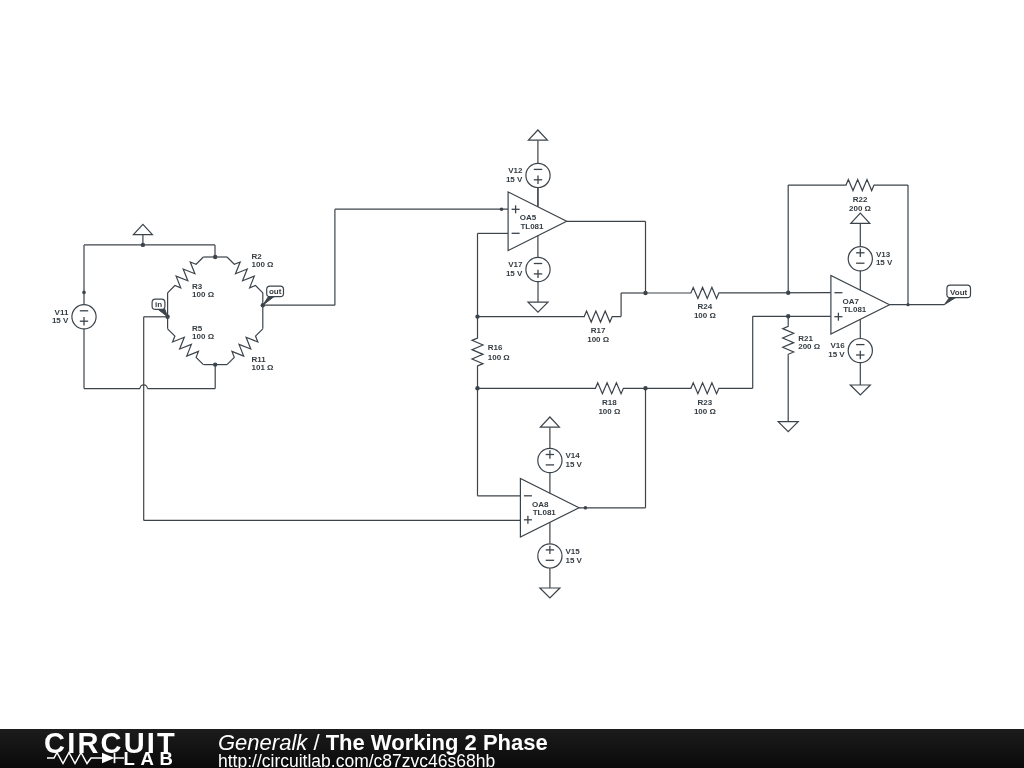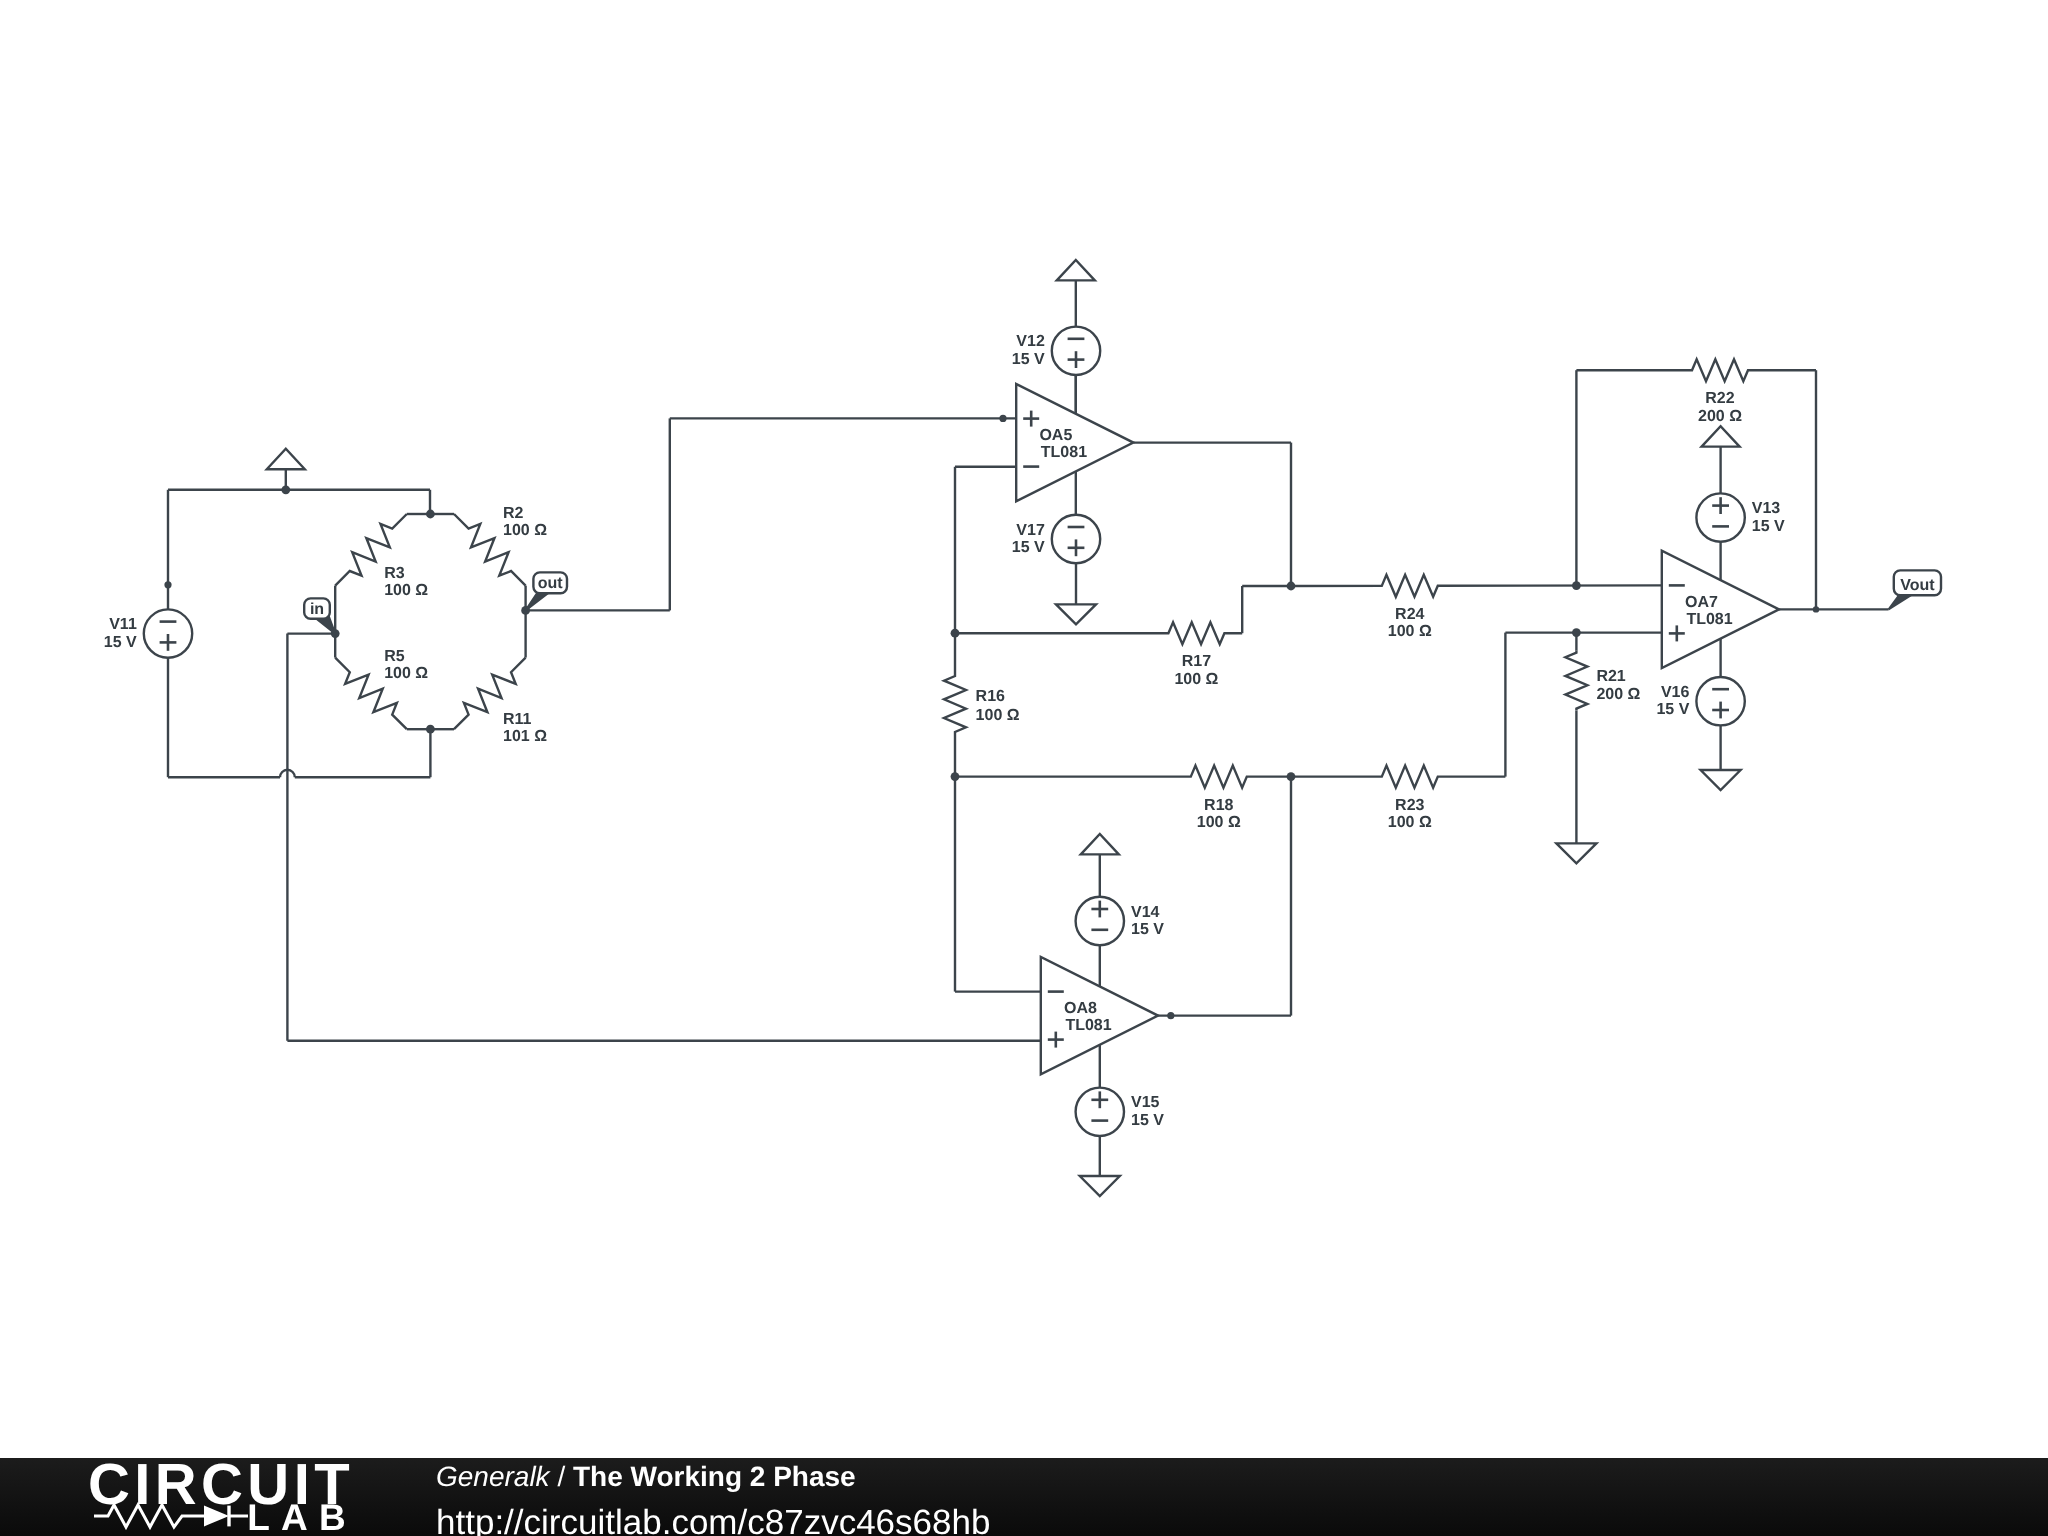--- a/index.html
+++ b/index.html
@@ -5,21 +5,21 @@
   html,body { margin:0; padding:0; }
   body { width:1024px; height:768px; background:#ffffff; position:relative; overflow:hidden;
          font-family:"Liberation Sans", sans-serif; }
   #schem { position:absolute; left:0; top:0; }
   #footer { position:absolute; left:0; top:729px; width:1024px; height:39px;
              background:linear-gradient(#1c1c1c,#0a0a0a); }
   #logo-circuit { position:absolute; left:44px; top:727px; color:#fff; font-size:29px;
                    font-weight:bold; letter-spacing:2.2px; }
   #logo-lab { position:absolute; left:123.6px; top:747.7px; color:#fff; font-size:18.5px;
                font-weight:bold; letter-spacing:5.6px; }
-  #ftitle { position:absolute; left:218px; top:730.2px; color:#fff; font-size:14px; white-space:nowrap; }
+  #ftitle { position:absolute; left:218px; top:730.2px; color:#fff; font-size:22px; white-space:nowrap; }
   #furl { position:absolute; left:218px; top:751px; color:#fff; font-size:17.5px; white-space:nowrap; }
 </style>
 </head>
 <body>
 <svg id="schem" width="1024" height="768" viewBox="0 0 1024 768" font-family="Liberation Sans, sans-serif">
 <line x1="84.0" y1="244.9" x2="84.0" y2="304.8" stroke="#3c444b" stroke-width="1.2"></line>
 <line x1="84.0" y1="244.9" x2="215.0" y2="244.9" stroke="#3c444b" stroke-width="1.2"></line>
 <line x1="215.0" y1="244.9" x2="215.0" y2="257.1" stroke="#3c444b" stroke-width="1.2"></line>
 <line x1="142.9" y1="234.6" x2="142.9" y2="244.9" stroke="#3c444b" stroke-width="1.2"></line>
 <polygon points="133.40,234.60 152.40,234.60 142.90,224.40" fill="white" stroke="#3c444b" stroke-width="1.2" stroke-linejoin="miter"></polygon>

